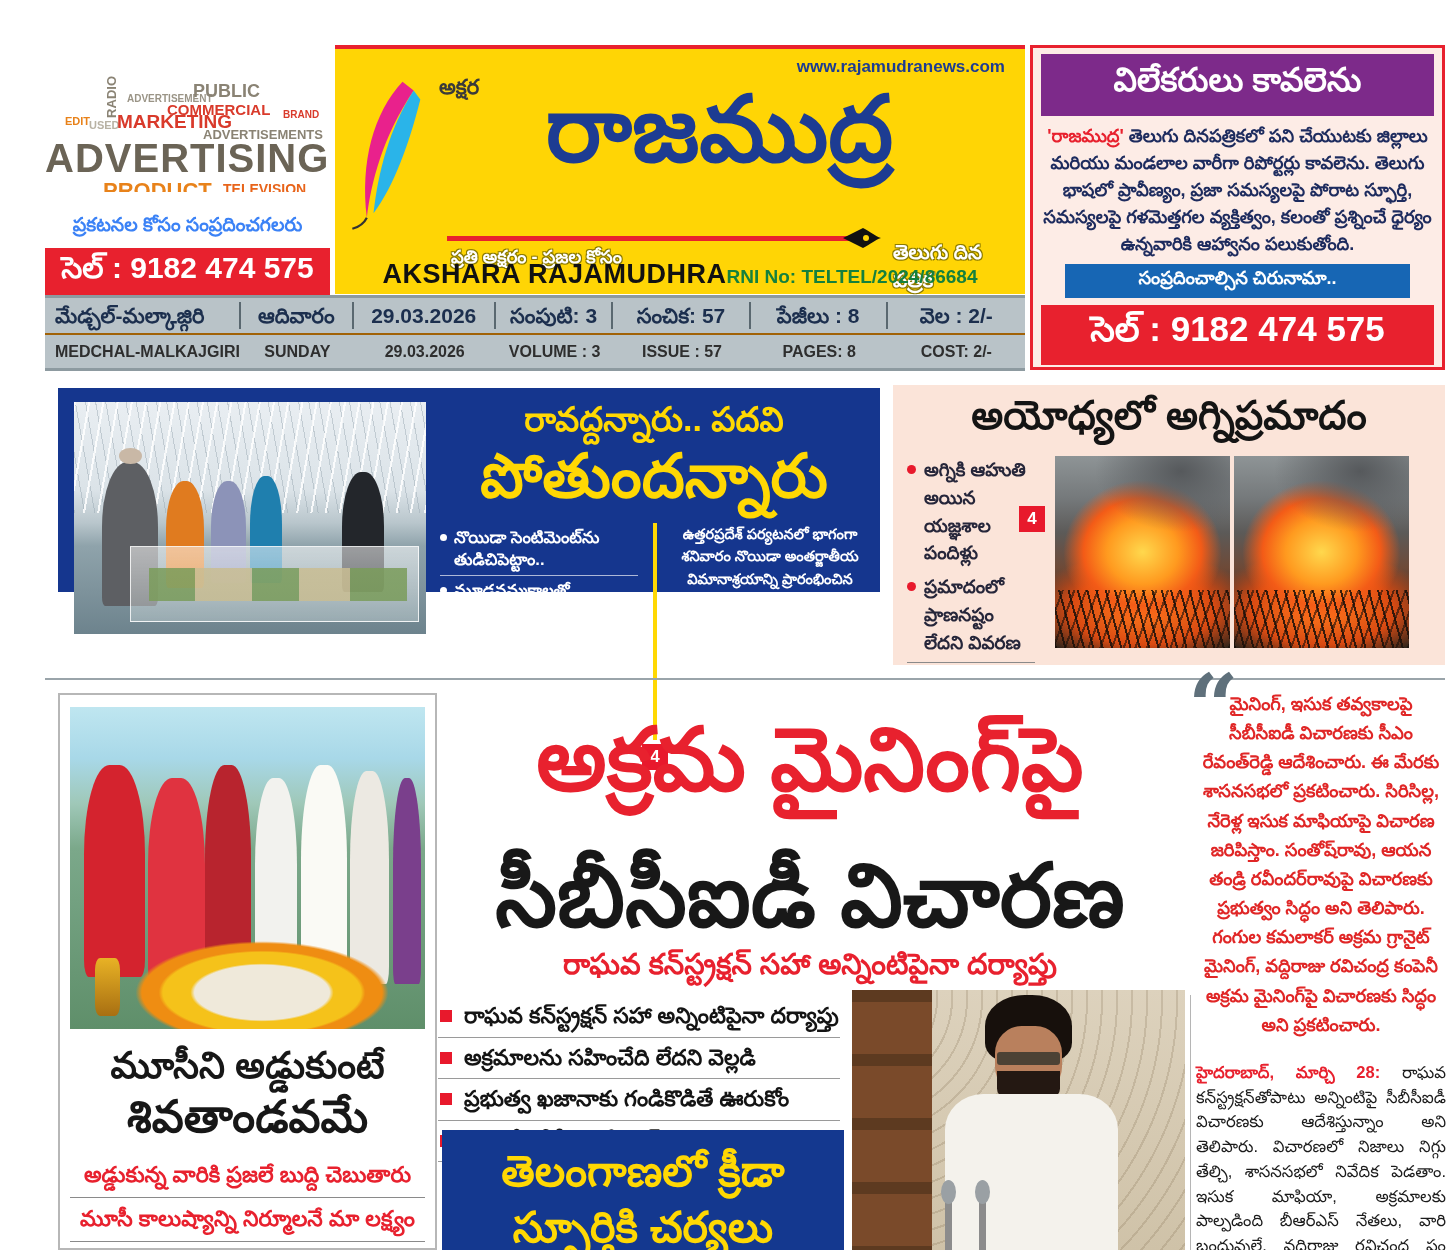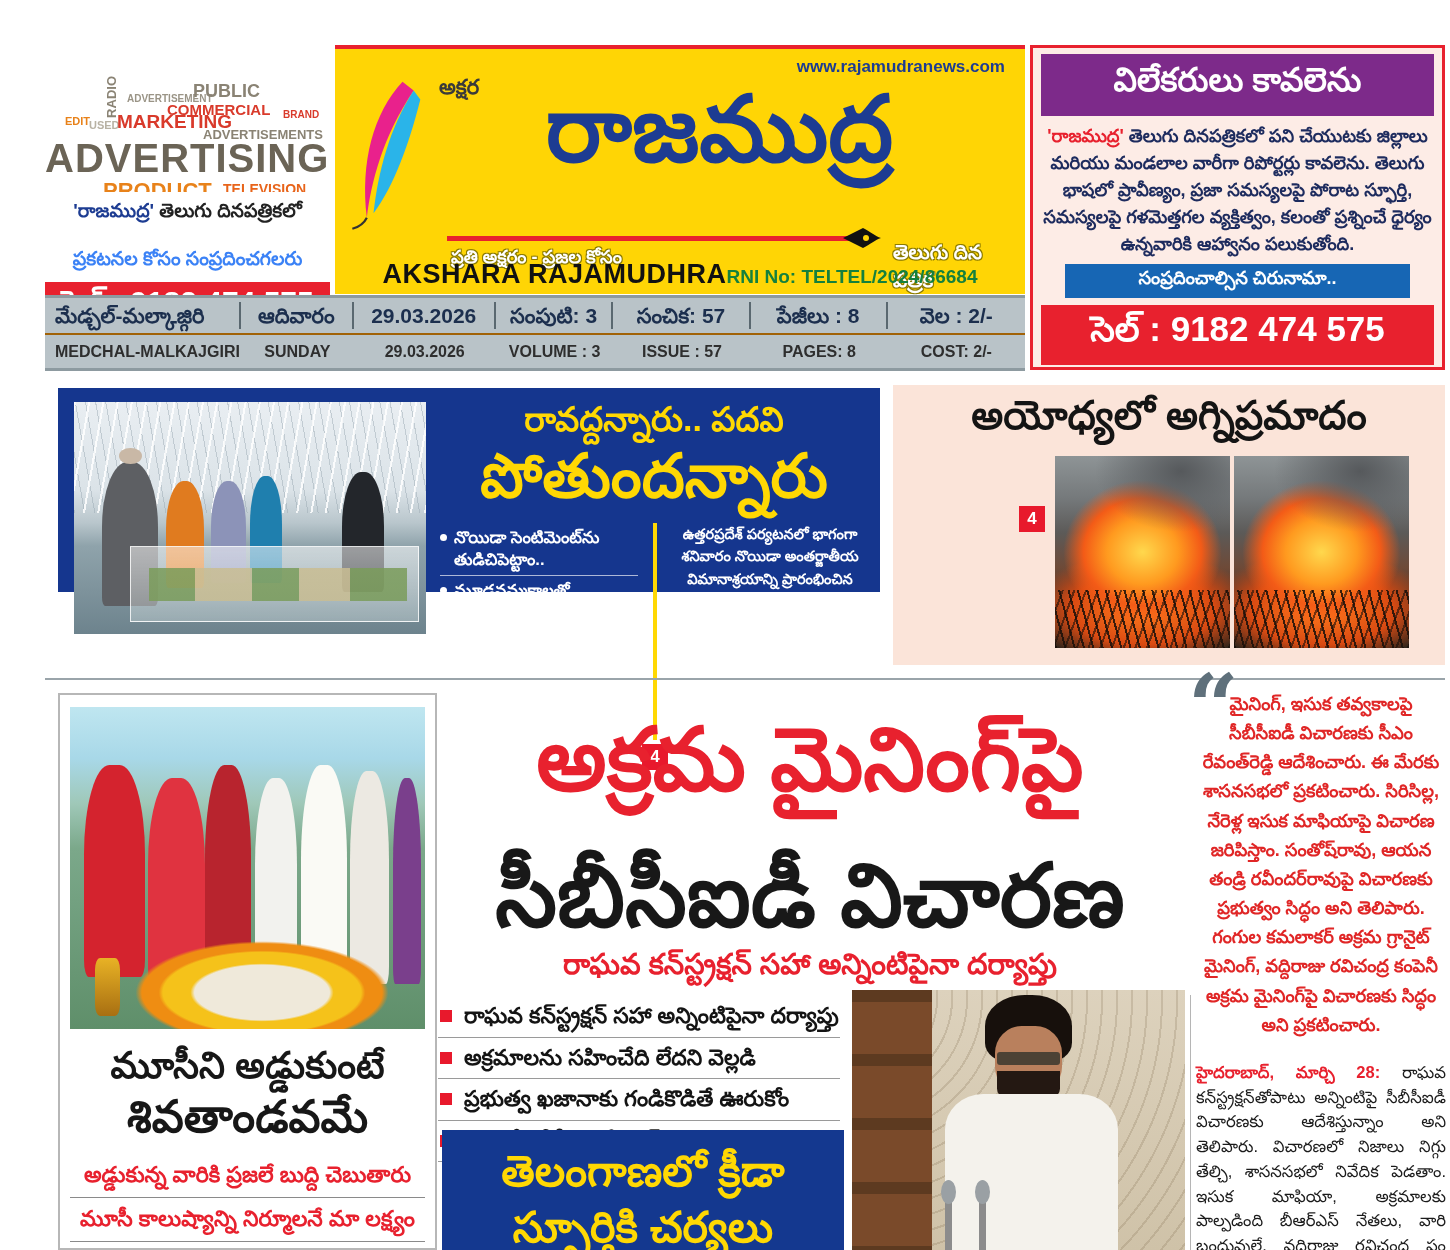--- a/index.html
+++ b/index.html
@@ -194,21 +194,20 @@
       <span class="cw cw3">COMMERCIAL</span>
       <span class="cw cw9">EDIT</span>
       <span class="cw cw10">USED</span>
       <span class="cw cw11">BRAND</span>
       <span class="cw cw1">MARKETING</span>
       <span class="cw cw7">ADVERTISEMENTS</span>
       <span class="cw cw0">ADVERTISING</span>
       <span class="cw cw4">PRODUCT</span>
       <span class="cw cw5">TELEVISION</span>
     </div>
-    <div class="ad-line1"><span class="ad-brand">'రాజముద్ర'</span><span> తెలుగు దినపత్రికలో</span></div>
     <div class="ad-line2">ప్రకటనల కోసం సంప్రదించగలరు</div>
     <div class="ad-phone">సెల్ : 9182 474 575</div>
   </div>
 
   <div class="abs masthead">
     <div class="url">www.rajamudranews.com</div>
     <svg class="feather" viewBox="0 0 70 140">
       <path d="M48 6 C22 34 10 78 16 128 C20 96 30 56 58 14 Z" fill="#e9218c"></path>
       <path d="M58 14 C36 48 26 88 22 124 C40 100 54 62 64 22 Z" fill="#2ab4e9"></path>
       <path d="M16 128 C14 132 10 136 3 138" stroke="#333" stroke-width="2" fill="none"></path>
@@ -279,20 +278,24 @@
           <b class="pgno">4</b>
         </div>
         <p class="m-body">ఉత్తరప్రదేశ్ పర్యటనలో భాగంగా శనివారం నొయిడా అంతర్జాతీయ విమానాశ్రయాన్ని ప్రారంభించిన ప్రధానమంత్రి నరేంద్ర మోదీ, గత పాలకుల తీరుపై తీవ్రస్థాయిలో విరుచుకుపడ్డారు. దశాబ్దాలుగా కొనసాగుతున్న 'నొయిడా సెంటిమెంట్' కారణంగానే గత నాయకులు ఈ ప్రాంత అభివృద్ధిని పట్టించుకోలేదని ఆయన విమర్శించారు.</p>
       </div>
     </div>
   </div>
 
   <div class="abs ayodhya">
     <div class="a-h">అయోధ్యలో అగ్నిప్రమాదం</div>
     <div class="a-cols">
+      <ul class="a-bul">
+        <li>అగ్నికి ఆహుతి అయిన యజ్ఞశాల పందిళ్లు</li>
+        <li>ప్రమాదంలో ప్రాణనష్టం లేదని వివరణ</li>
+      </ul>
       <b class="pgno a-pg">4</b>
       <div class="fires">
         <div class="ph-fire"></div>
         <div class="ph-fire"></div>
       </div>
     </div>
   </div>
 
   <div class="abs hdiv"></div>
   <div class="abs vrule"></div>

